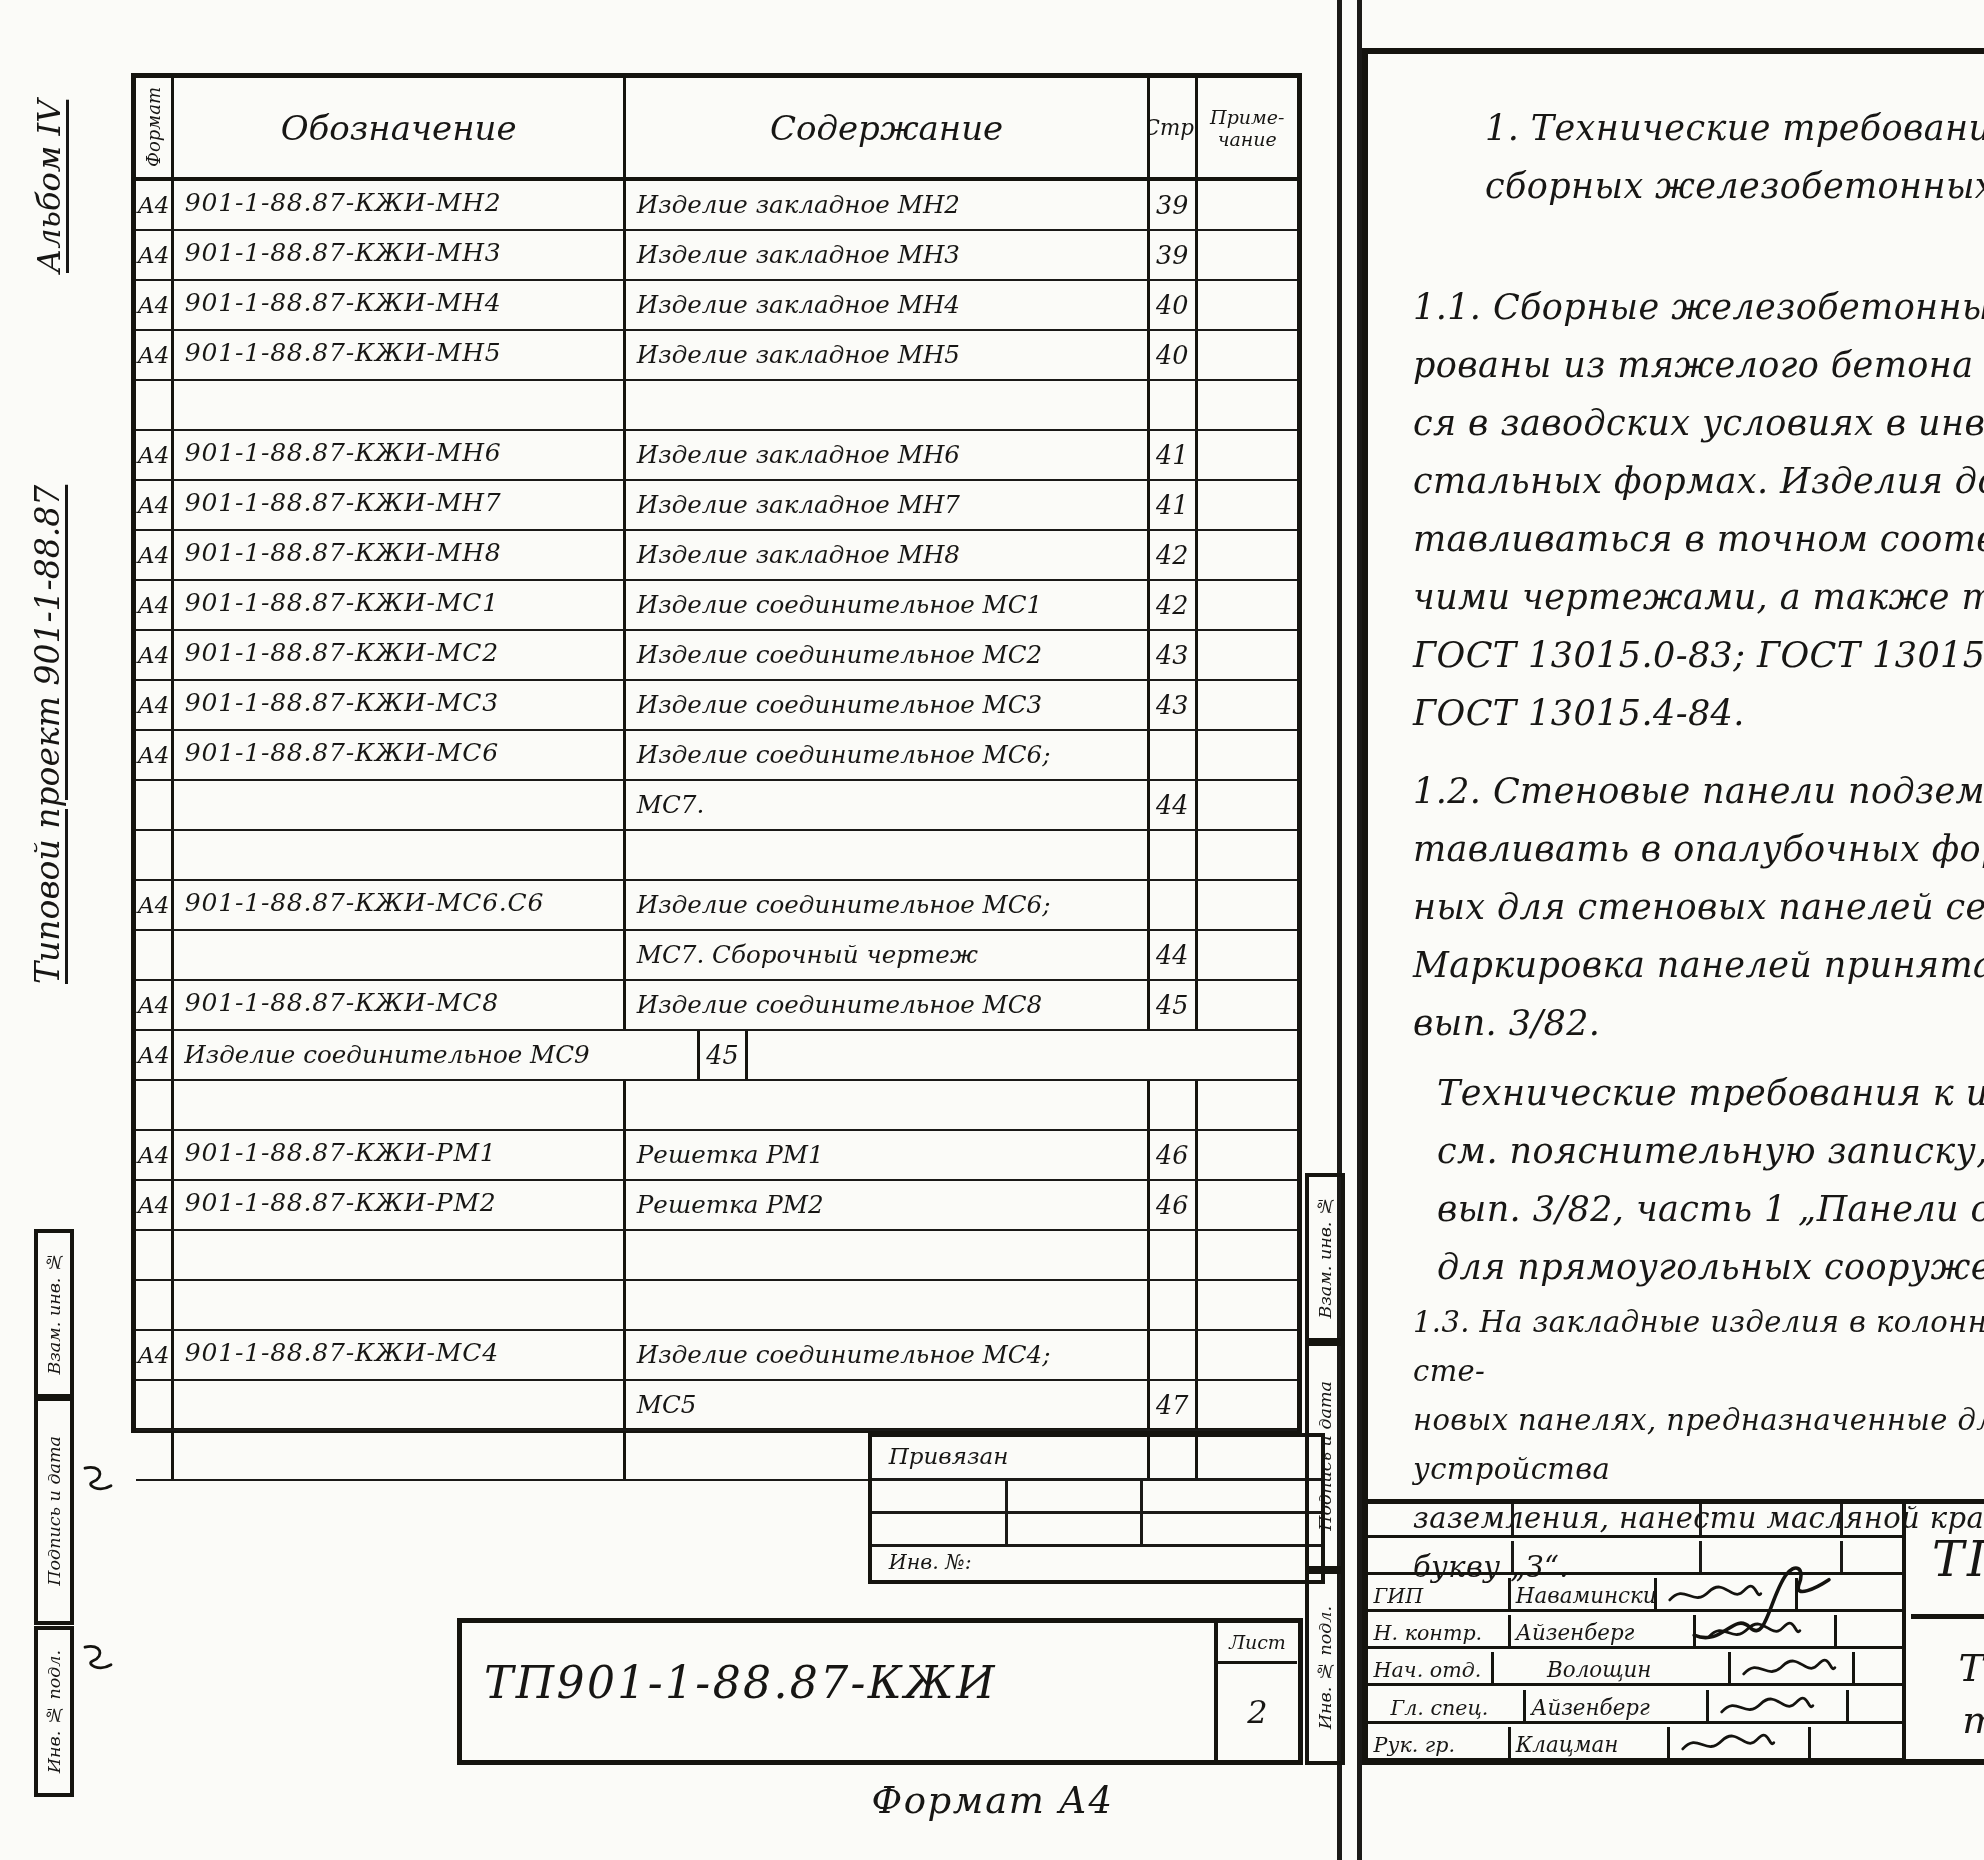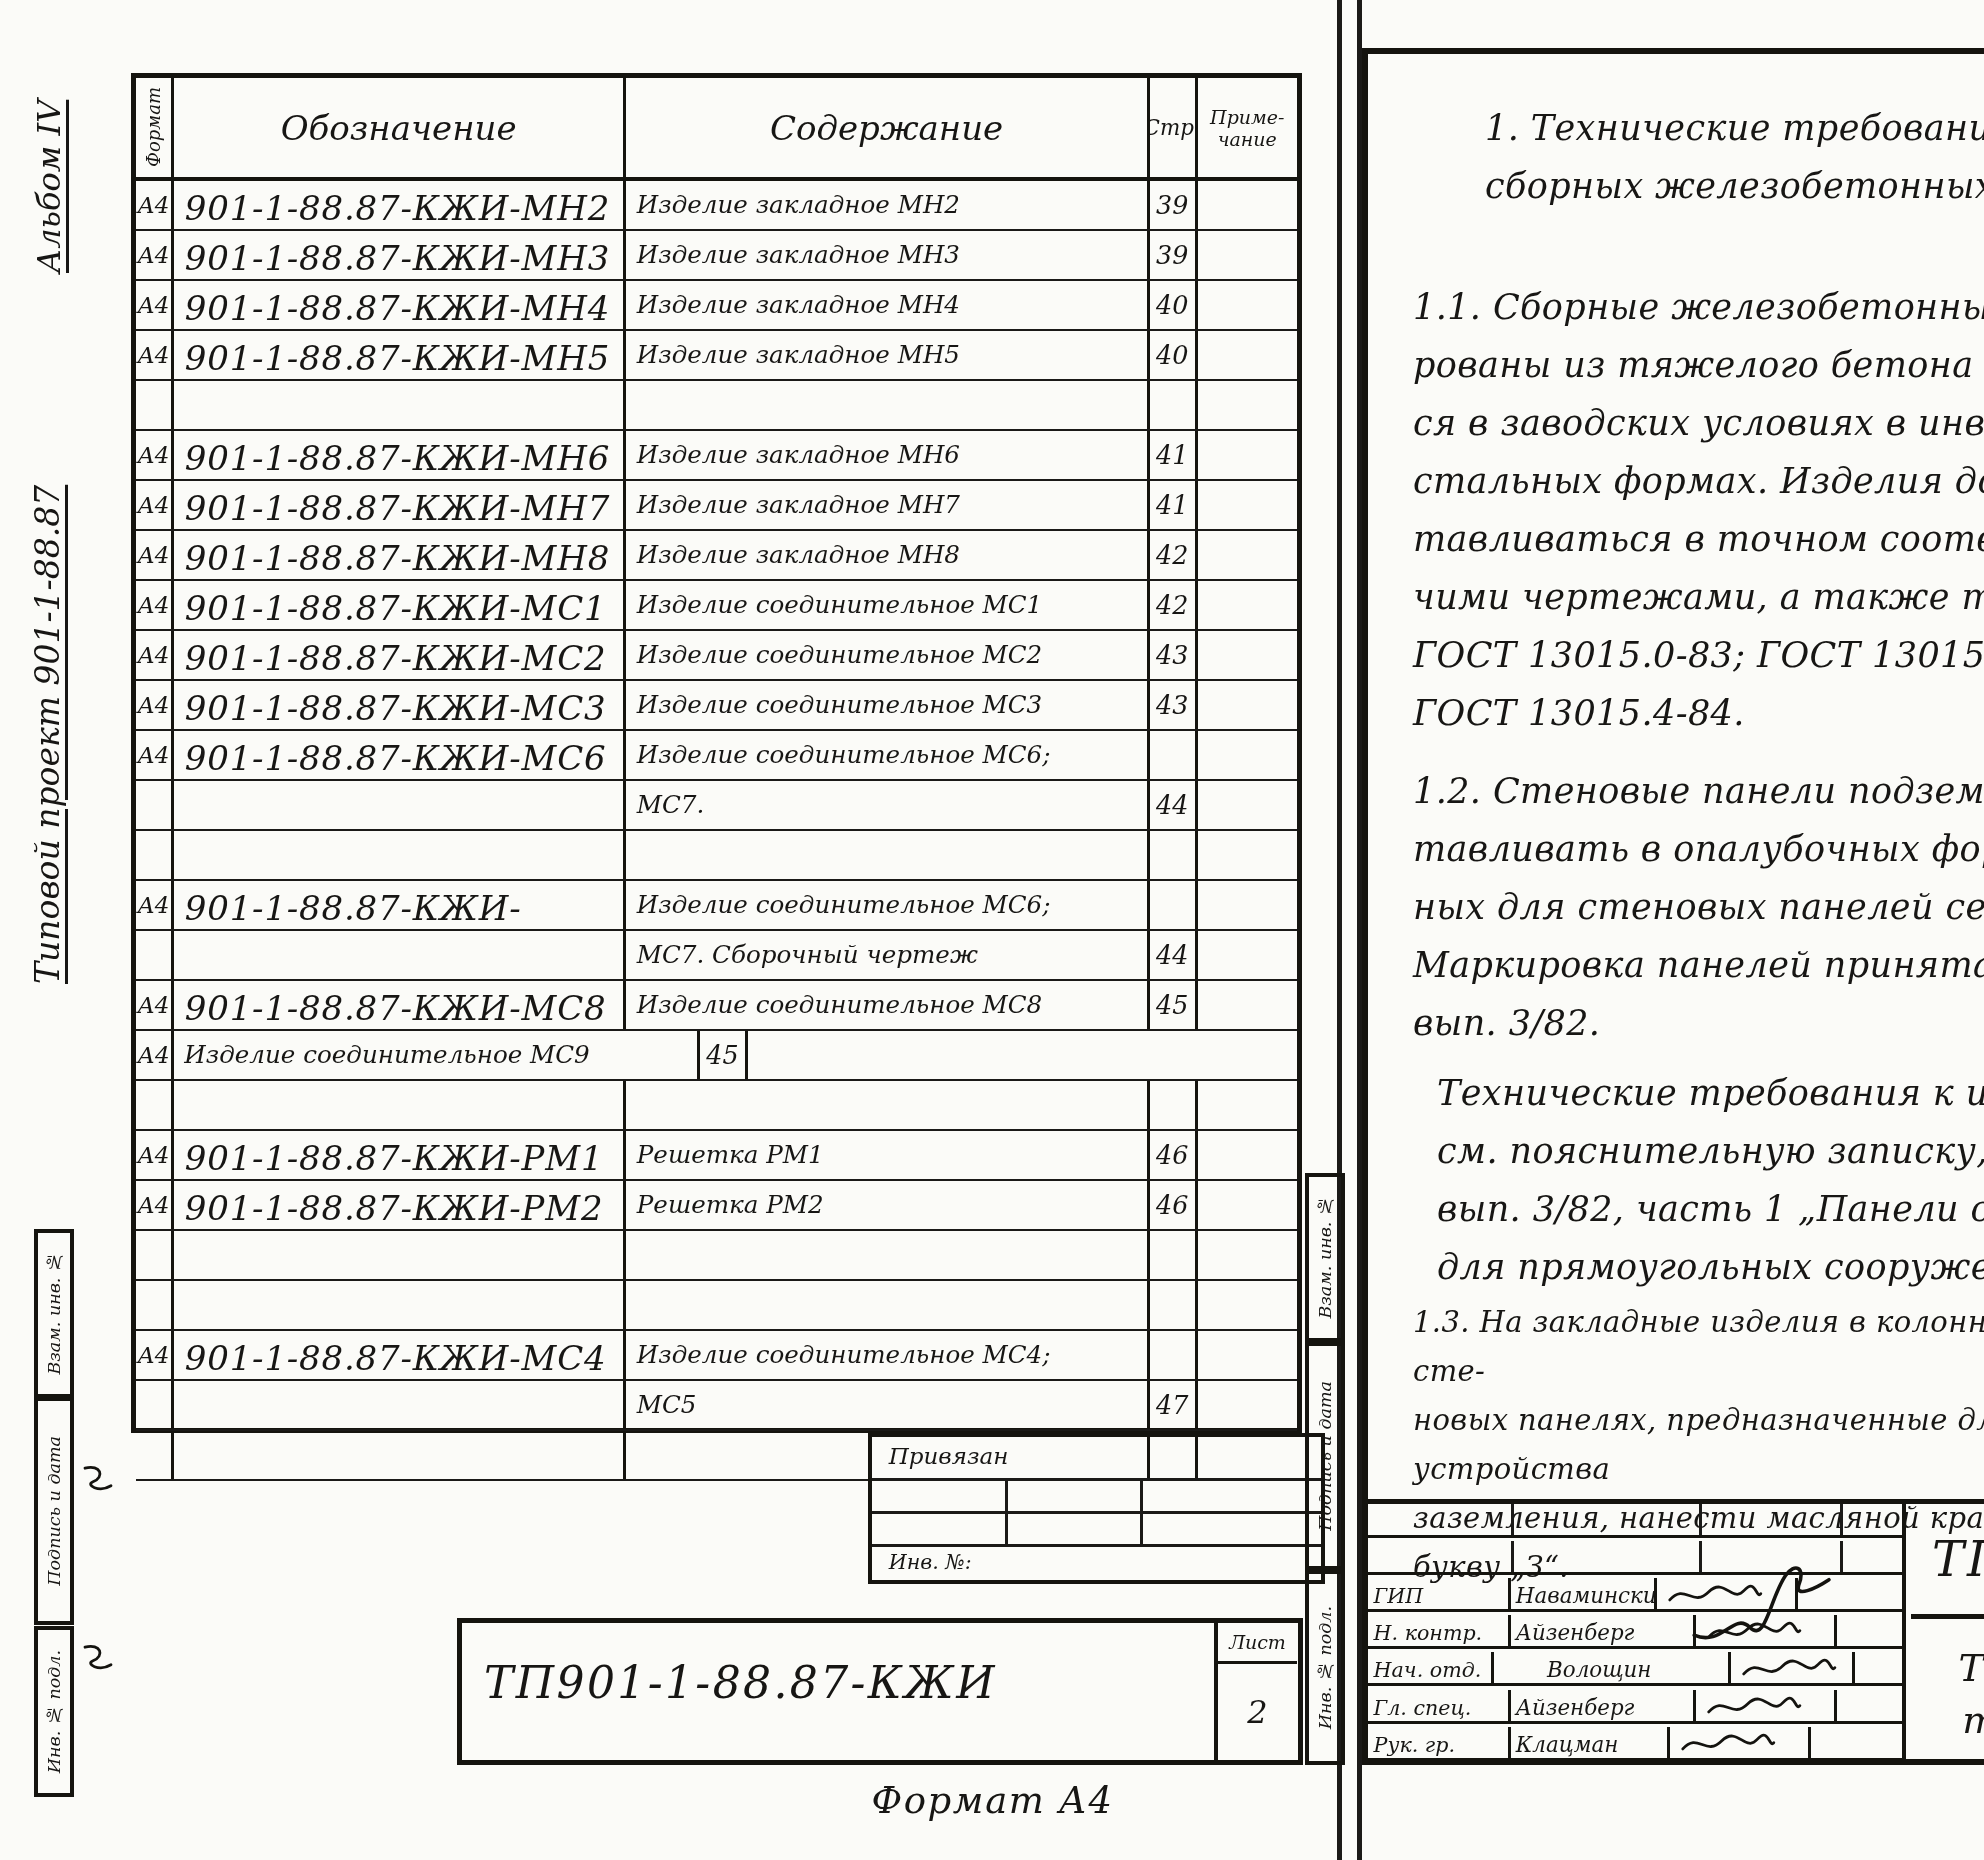--- a/index.html
+++ b/index.html
@@ -24,21 +24,21 @@
   .tcell{box-sizing:border-box;border-right:3.6px solid #15140f;overflow:hidden;}
   .tcell:last-child{border-right:none;}
   .c-format{width:38px;}
   .c-designation{width:455px;}
   .c-content{width:526px;}
   .c-page{width:48px;}
   .c-note{width:100px;}
   .hcell{display:flex;align-items:center;justify-content:center;text-align:center;font-style:italic;}
   .trow{display:flex;height:48px;border-bottom:2.8px solid #1b1a18;}
   .trow .c-format{display:flex;align-items:center;justify-content:center;font-size:23px;font-style:italic;}
-  .trow .c-designation{font-size:34px;font-style:italic;letter-spacing:0.8px;padding:7.1px 0 0 11px;}
+  .trow .c-designation{font-size:25px;font-style:italic;letter-spacing:0.8px;padding:7.1px 0 0 11px;}
   .trow .c-content{font-size:24.6px;font-style:italic;padding:8.7px 0 0 10.3px;}
   .trow .c-page{display:flex;align-items:center;justify-content:center;font-size:25.4px;font-style:italic;}
 
   
   .pv-label{font-size:23px;font-style:italic;padding:5.6px 0 0 16.7px;}
   .pv-row{position:relative;box-sizing:border-box;border-bottom:3.2px solid #1b1a18;}
   .pv-div{position:absolute;top:0;bottom:0;width:3.2px;background:#1b1a18;}
 
   
   .rp{font-size:35px;line-height:58px;font-style:italic;letter-spacing:0.4px;}
@@ -371,21 +371,21 @@
           <div class="hw" style="width: 143px; border-right: 3.2px solid rgb(21, 20, 15); font-size: 20.6px; padding: 5.6px 0px 0px 5.6px; box-sizing: border-box; overflow: hidden;">Нач. отд.</div>
           <div class="hw" style="width: 215px; border-right: 3.2px solid rgb(21, 20, 15); font-size: 21.4px; padding: 4.8px 0px 0px 4.8px; box-sizing: border-box; overflow: hidden; margin-left: 48px;">Волощин</div>
           <div style="width: 138px; border-right: 3.2px solid rgb(21, 20, 15); position: relative;">
             <svg class="sigsvg" width="99" height="32" viewBox="0 0 250 80" style="position:absolute;left:8px;top:1.6px;">
               <path d="M12 50 C 50 6, 70 70, 110 30 S 170 60, 200 26 S 230 50, 242 34" stroke-width="7"></path>
             </svg>
           </div>
           <div style="width: 58px;"></div>
         </div>
         <div class="abs" style="left: 0px; top: 186px; width: 538px; height: 34px; border-bottom: 3.2px solid rgb(21, 20, 15); display: flex;">
-          <div class="hw" style="width: 143px; border-right: 3.2px solid rgb(21, 20, 15); font-size: 20.6px; padding: 5.6px 0px 0px 5.6px; box-sizing: border-box; overflow: hidden;">Гл. спец.</div>
+          <div class="hw" style="width: 143px; border-right: 3.2px solid rgb(21, 20, 15); font-size: 20.6px; padding: 5.6px 0px 0px 5.6px; box-sizing: border-box; overflow: hidden; margin-left: 17px;">Гл. спец.</div>
           <div class="hw" style="width: 185px; border-right: 3.2px solid rgb(21, 20, 15); font-size: 21.4px; padding: 4.8px 0px 0px 4.8px; box-sizing: border-box; overflow: hidden;">Айзенберг</div>
           <div style="width: 138px; border-right: 3.2px solid rgb(21, 20, 15); position: relative;">
             <svg class="sigsvg" width="99" height="32" viewBox="0 0 250 80" style="position:absolute;left:8px;top:1.6px;">
               <path d="M12 50 C 50 6, 70 70, 110 30 S 170 60, 200 26 S 230 50, 242 34" stroke-width="7"></path>
             </svg>
           </div>
           <div style="width: 58px;"></div>
         </div>
         <div class="abs" style="left: 0px; top: 223px; width: 538px; height: 34px; border-bottom: 3.2px solid rgb(21, 20, 15); display: flex;">
           <div class="hw" style="width: 143px; border-right: 3.2px solid rgb(21, 20, 15); font-size: 20.6px; padding: 5.6px 0px 0px 5.6px; box-sizing: border-box; overflow: hidden;">Рук. гр.</div>

